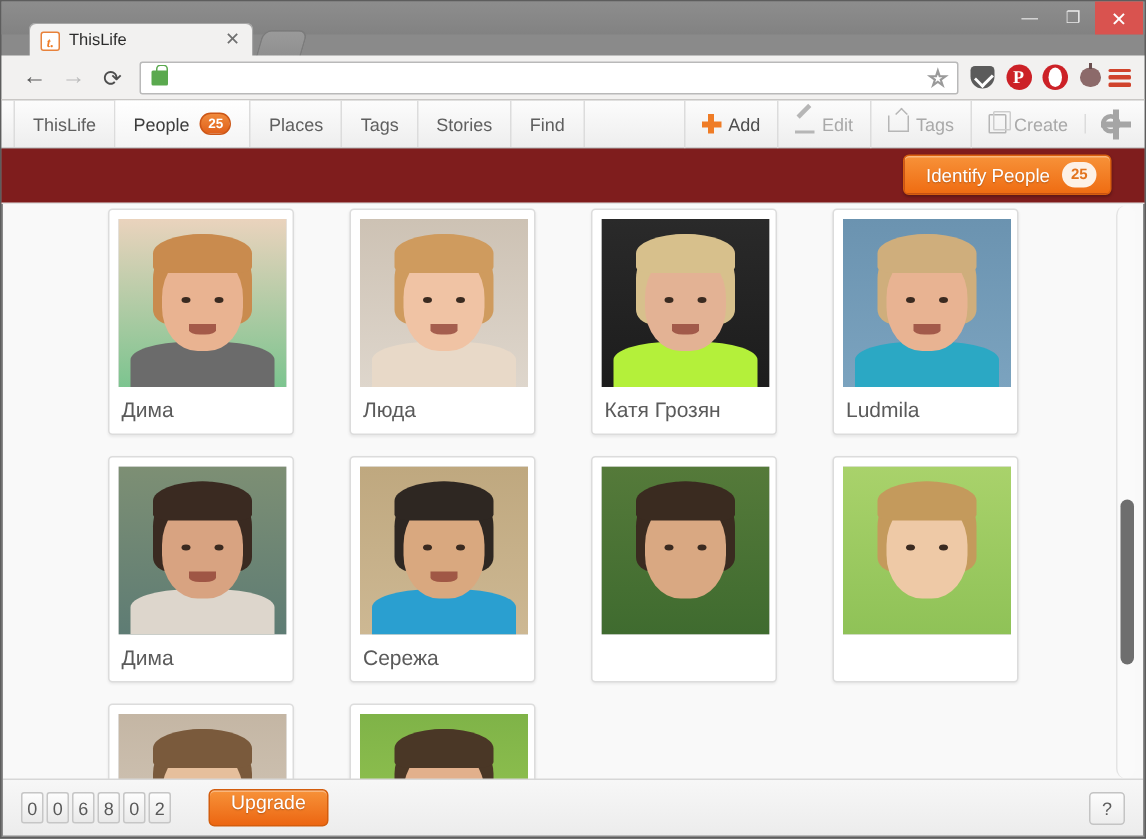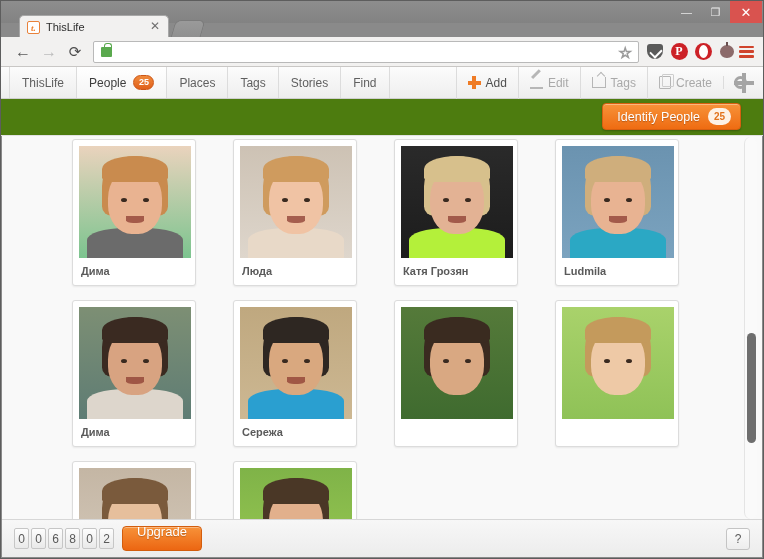--- a/index.html
+++ b/index.html
@@ -254,21 +254,21 @@
   .ic-gear::before, .ic-gear::after {
     content: ""; position: absolute; left: -3.5px; top: 1.5px;
     width: 20px; height: 4px; background: #a5a5a5;
   }
   .ic-gear::after { transform: rotate(90deg); }
 
   
   #identifybar {
     position: absolute; left: 0; top: 98px;
     width: 762px; height: 37px;
-    background: #4d7c0f;
+    background: #7f1d1d;
     border-bottom: 1px solid #e2e2e2;
   }
   #identify-btn {
     position: absolute; right: 22px; top: 4px;
     height: 27px; padding: 0 9px 0 14px;
     background: linear-gradient(#f79239, #ef6c12);
     border: 1px solid #d75f0f;
     border-radius: 4px;
     box-shadow: 0 1px 2px rgba(0,0,0,.25), inset 0 1px 0 rgba(255,255,255,.35);
     display: flex; align-items: center; gap: 8px;
@@ -305,24 +305,24 @@
     box-shadow: 0 1px 2px rgba(0,0,0,.07);
     padding: 6px 6px 0 6px;
   }
   .person-photo {
     width: 112px; height: 112px;
     overflow: hidden;
     position: relative;
     background: #ccc;
   }
   .person-name {
-    font-size: 11px; color: #5a5a5a;
+    font-size: 14px; color: #5a5a5a;
     padding: 7px 2px 8px 2px;
     white-space: nowrap; overflow: hidden;
-    font-weight: bold;
+    font-weight: normal;
   }
 
   
   .face { position: absolute; inset: 0; }
   .bg { position: absolute; inset: 0; }
   .head {
     position: absolute; left: 50%; transform: translateX(-50%);
     border-radius: 46% 46% 44% 44%;
   }
   .hair {
@@ -363,27 +363,27 @@
   .odo-digit {
     width: 15px; height: 21px;
     background: linear-gradient(#fdfdfd, #e9e9e9);
     border: 1px solid #c6c6c6;
     border-radius: 2px;
     font-size: 12px; color: #595959;
     line-height: 20px; text-align: center;
     font-family: "Liberation Sans", sans-serif;
   }
   #upgrade-btn {
-    margin-left: 8px; height: 25px; padding: 11px 14px;
+    margin-left: 25px; height: 25px; padding: 0 14px;
     background: linear-gradient(#f79239, #ec6612);
     border: 1px solid #d35d0d;
     border-radius: 4px;
     box-shadow: inset 0 1px 0 rgba(255,255,255,.35);
     color: #fff; font-size: 13px;
-    display: flex; align-items: flex-end;
+    display: flex; align-items: flex-start;
     text-shadow: 0 1px 1px rgba(0,0,0,.25);
   }
   #help-btn {
     margin-left: auto; margin-right: 12px;
     width: 24px; height: 22px;
     background: linear-gradient(#fcfcfc, #ededed);
     border: 1px solid #c4c4c4; border-radius: 3px;
     font-size: 12px; color: #5d5d5d;
     display: flex; align-items: center; justify-content: center;
   }

